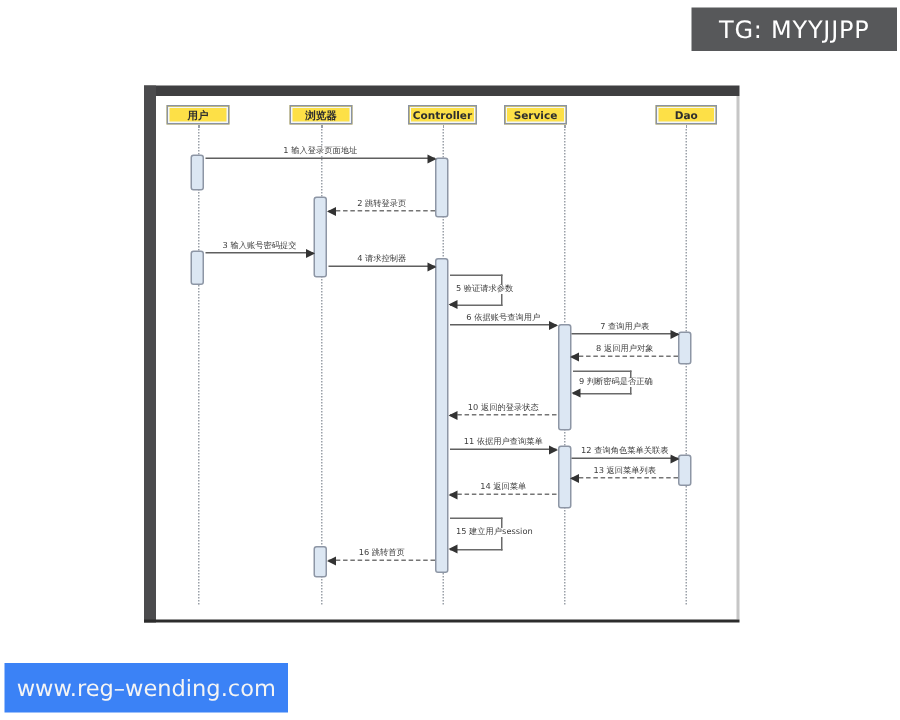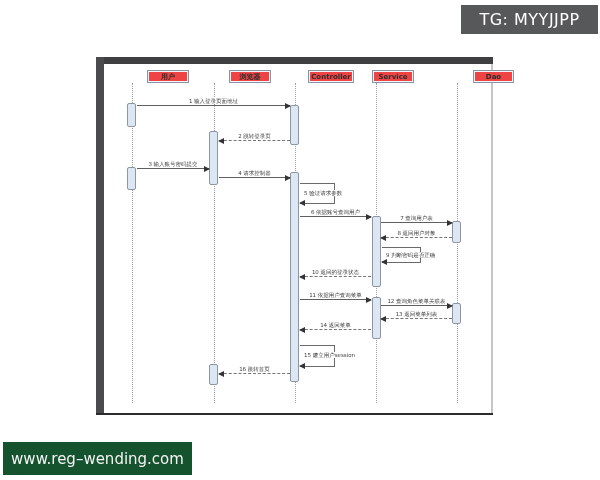--- a/index.html
+++ b/index.html
@@ -9,35 +9,35 @@
     font-family:"DejaVu Sans","Liberation Sans",sans-serif;
   }
   
   .badge{
     position:absolute;left:461px;top:5px;width:137px;height:29px;
     background:#57585a;color:#fff;font-size:16px;letter-spacing:.5px;
     display:flex;align-items:center;justify-content:center;
   }
   .watermark{
     position:absolute;left:3px;top:442px;width:189px;height:33px;
-    background:#14532d;color:#f4f4f4;font-size:15px;
+    background:#3b82f6;color:#f4f4f4;font-size:15px;
     display:flex;align-items:center;justify-content:center;
   }
   
   .page{position:absolute;left:96px;top:57px;width:397px;height:358px;background:#fff;}
   .page-top{position:absolute;left:0;top:0;right:0;height:7px;background:#3f3f41;}
   .page-left{position:absolute;left:0;top:0;bottom:0;width:8px;background:#4b4b4d;}
   .page-bottom{position:absolute;left:0;bottom:0;right:0;height:2px;background:#2c2c2c;}
   .page-right{position:absolute;right:0;top:7px;bottom:2px;width:2px;background:#c6c6c6;}
   
   .pbox{
     position:absolute;top:70px;height:13px;z-index:3;box-sizing:border-box;
-    background:#ef4444;border:1px solid #8b93a2;box-shadow:inset 0 0 0 1px #f2f6fa;
+    background:#fde047;border:1px solid #8b93a2;box-shadow:inset 0 0 0 1px #f2f6fa;
     display:flex;align-items:center;justify-content:center;
-    font-size:7px;font-weight:bold;color:#2e2e2e;white-space:nowrap;margin-left:36px;
+    font-size:7px;font-weight:bold;color:#2e2e2e;white-space:nowrap;
   }
   .lifeline{position:absolute;top:83px;height:320px;width:0;border-left:1px dotted #9aa0a8;z-index:1;}
   .act{
     position:absolute;width:9px;box-sizing:border-box;z-index:2;
     background:#dce7f3;border:1px solid #8d96a5;border-radius:2px;
   }
   .msg{position:absolute;height:0;z-index:4;}
   .msg .line{position:absolute;left:0;right:0;top:0;border-top:1px solid #5f5f5f;}
   .msg.dashed .line{border-top-style:dashed;border-top-color:#757575;}
   .ah{position:absolute;width:0;height:0;border-top:3px solid transparent;border-bottom:3px solid transparent;}

